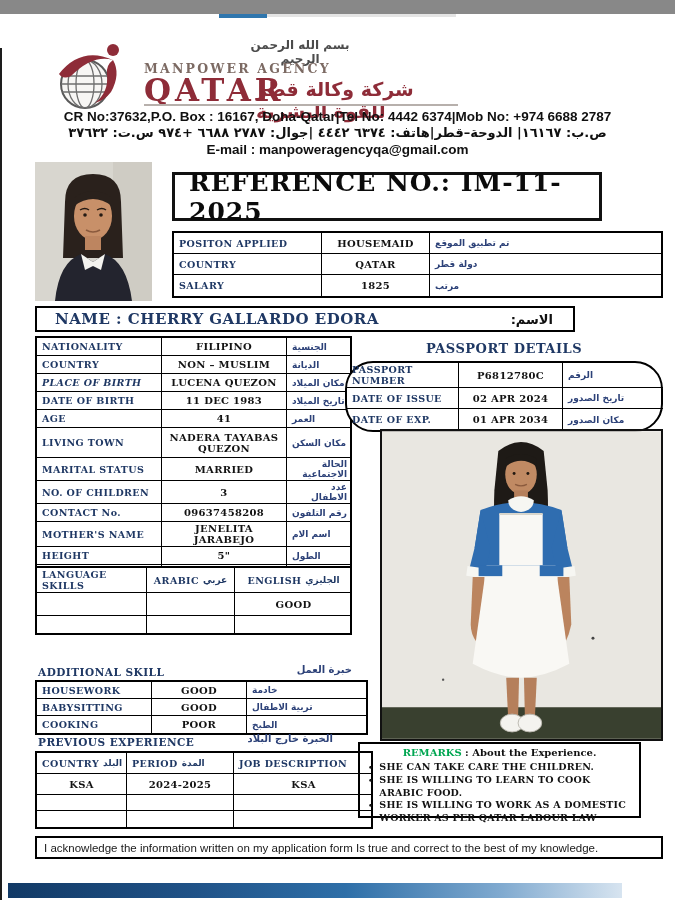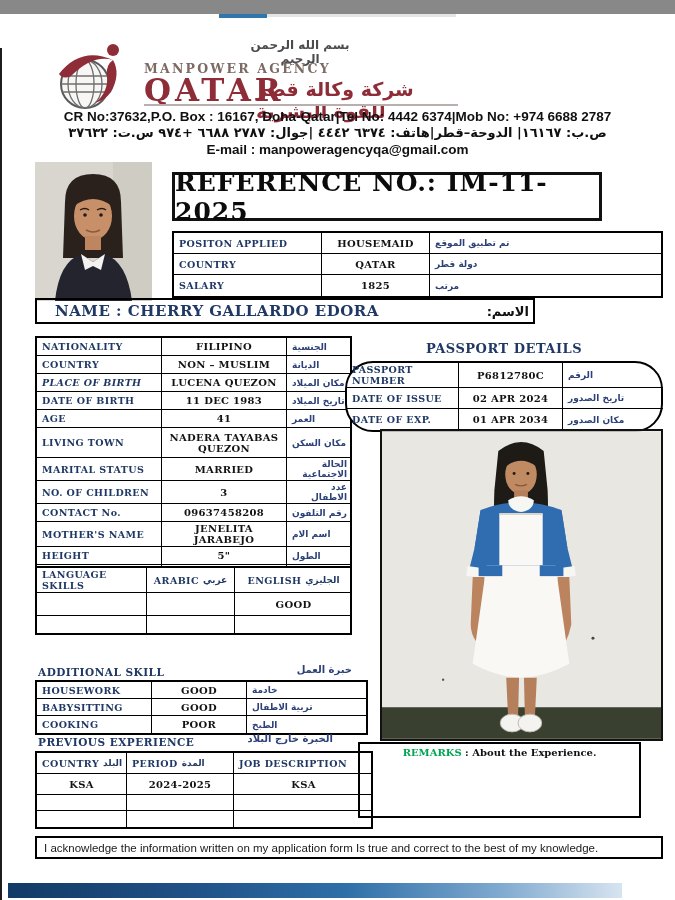--- a/index.html
+++ b/index.html
@@ -30,40 +30,40 @@
 
   
   .photo1{left:35px;top:148px;width:117px;height:139px;}
   .photo2{left:380px;top:415px;width:283px;height:312px;border:2px solid #111;box-sizing:border-box;}
   .photo2 svg,.photo1 svg,.logo svg{display:block;width:100%;height:100%;}
   .logo{left:55px;top:26px;width:74px;height:72px;}
 
   
   .ref-box{left:172px;top:158px;width:430px;height:49px;border:3px solid #111;box-sizing:border-box;
       display:flex;align-items:center;}
-  .ref-box span{font-size:25px;font-weight:bold;letter-spacing:1px;color:#0b0b0b;}
+  .ref-box span{font-size:25px;font-weight:bold;letter-spacing:1px;padding-left:14px;color:#0b0b0b;}
 
   
   .tbl{display:grid;border:2px solid #000;box-sizing:border-box;background:#fff;}
   .cell{border-right:1px solid #000;border-bottom:1px solid #000;display:flex;align-items:center;
       padding:1px 5px;font-weight:bold;box-sizing:border-box;overflow:hidden;}
   .cell.noR{border-right:none;} .cell.noB{border-bottom:none;}
   .c-label{font-size:9.5px;color:#1f3864;letter-spacing:.4px;}
   .c-value{font-size:10px;color:#131313;justify-content:center;text-align:center;letter-spacing:.3px;}
   .c-ar{font-size:9px;color:#2c4178;justify-content:flex-end;direction:rtl;
       font-family:"DejaVu Sans",sans-serif;font-weight:bold;}
   .c-head{font-size:9.5px;color:#1f3864;justify-content:center;gap:4px;letter-spacing:.4px;}
   .c-head .ar{font-size:9px;font-family:"DejaVu Sans",sans-serif;}
   .c-head-left{justify-content:flex-start;}
 
   .pos-table{left:172px;top:217px;width:491px;}
-  .name-bar{left:35px;top:284px;width:500px;height:26px;border:2px solid #000;box-sizing:border-box;
+  .name-bar{left:35px;top:292px;width:540px;height:26px;border:2px solid #000;box-sizing:border-box;
       display:flex;align-items:center;justify-content:space-between;}
   .name-bar .nm{font-size:15px;font-weight:bold;color:#1f3864;padding-left:18px;letter-spacing:.5px;}
-  .name-bar .ar{font-size:13px;font-weight:bold;color:#101010;padding-right:4px;direction:rtl;
+  .name-bar .ar{font-size:13px;font-weight:bold;color:#101010;padding-right:20px;direction:rtl;
       font-family:"DejaVu Sans",sans-serif;}
   .personal-table{left:35px;top:322px;width:317px;}
   .pass-title{left:345px;top:327px;width:318px;text-align:center;font-size:13px;font-weight:bold;
       color:#1f3864;letter-spacing:.5px;}
   .pass-table{left:345px;top:347px;width:318px;border-radius:28px;}
   .lang-table{left:35px;top:552px;width:317px;}
   .sec-title{font-size:10.5px;font-weight:bold;color:#1f3864;letter-spacing:.5px;}
   .sec-ar{font-size:10px;font-weight:bold;color:#2c4178;direction:rtl;
       font-family:"DejaVu Sans",sans-serif;}
   .add-title{left:38px;top:652px;} .add-ar{left:240px;top:650px;width:112px;text-align:right;}
@@ -307,20 +307,31 @@
       <div class="cell c-value noR" style="min-height: 16px;"></div>
       <div class="cell c-value noB" style="min-height: 16px;"></div>
       <div class="cell c-value noB" style="min-height: 16px;"></div>
       <div class="cell c-value noR noB" style="min-height: 16px;"></div>
     </div>
 
   <div class="abs remarks">
     <div class="ttl">
       <span class="grn">REMARKS</span><span> : About the Experience.</span>
     </div>
+    <ul id="remarksList">
+        <li>
+          <span>SHE CAN TAKE CARE THE CHILDREN.</span>
+        </li>
+        <li>
+          <span>SHE IS WILLING TO LEARN TO COOK ARABIC FOOD.</span>
+        </li>
+        <li>
+          <span>SHE IS WILLING TO WORK AS A DOMESTIC WORKER AS PER QATAR LABOUR LAW</span>
+        </li>
+      </ul>
   </div>
 
   <div class="abs ack-box">
     <span>I acknowledge the information written on my application form Is true and correct to the best of my knowledge.</span>
   </div>
 
   <div class="abs bottom-bar"></div>
 </div>
 
 </body></html>

